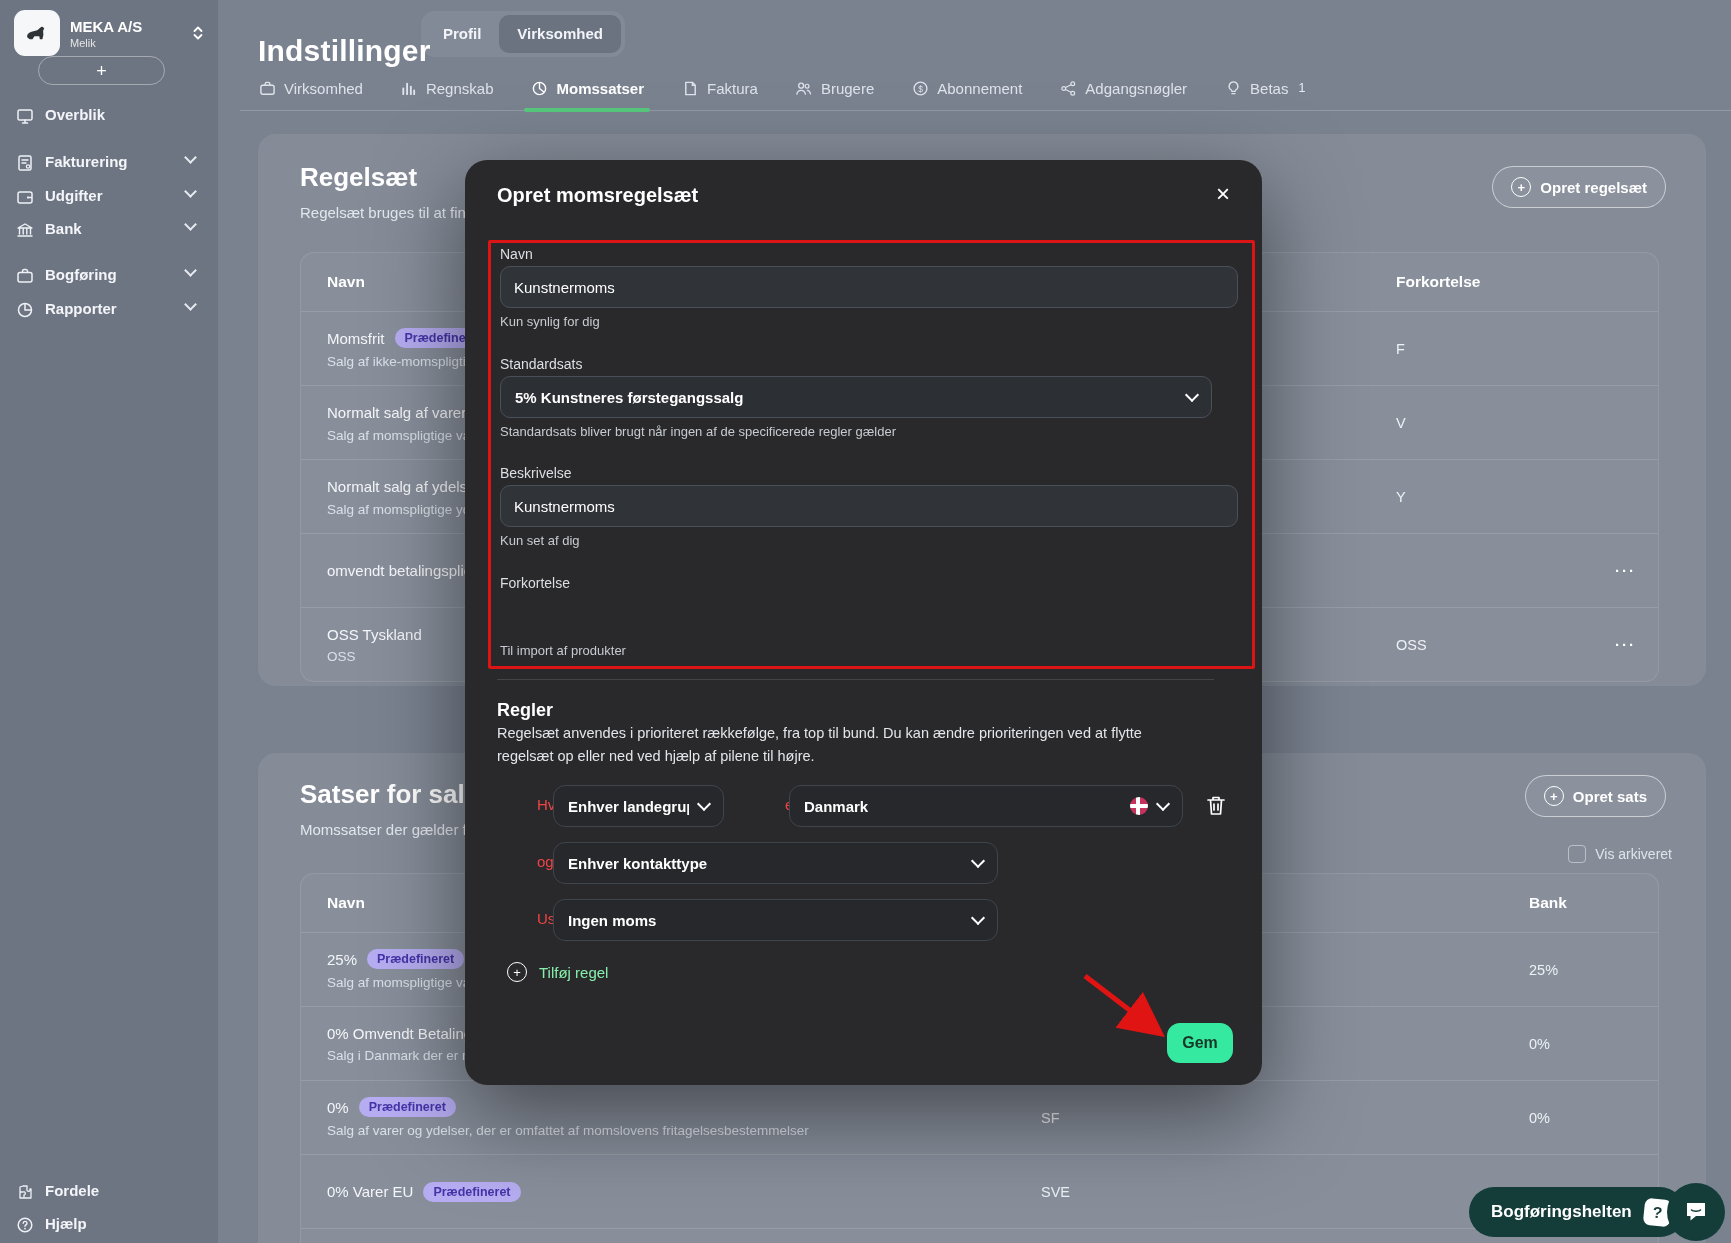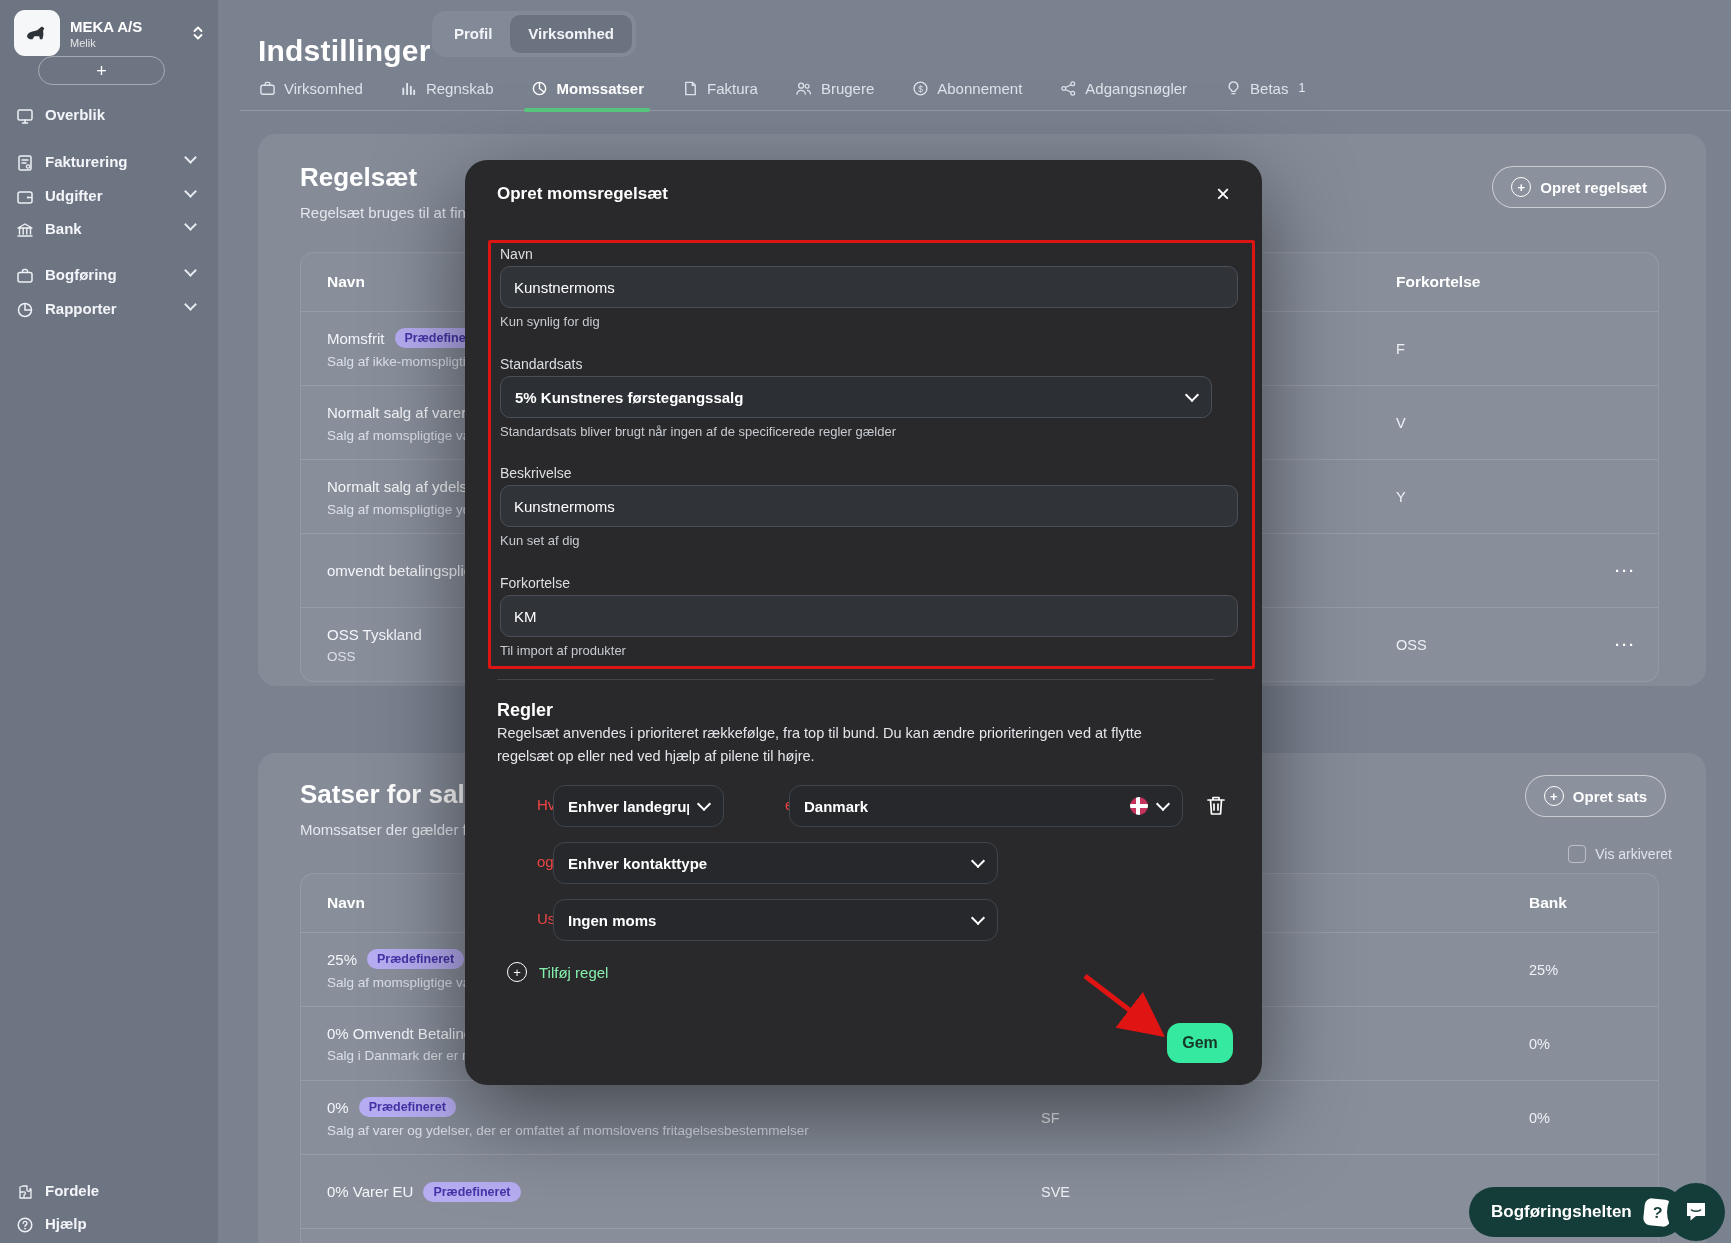--- a/index.html
+++ b/index.html
@@ -15,21 +15,21 @@
   .ws-sub{font-size:11px;color:#e5e5e5;margin-top:2px;}
   .updown{margin-left:4px;margin-right:2px;display:flex;}
   .add{position:absolute;left:38px;top:56px;width:127px;height:29px;border-radius:15px;border:1.5px solid rgba(255,255,255,.38);background:transparent;color:#fff;font-size:18px;line-height:26px;cursor:pointer;font-family:inherit;}
   .nav-item{position:absolute;left:15px;width:190px;height:30px;display:flex;align-items:flex-start;cursor:pointer;}
   .nico{width:20px;height:20px;display:flex;align-items:center;justify-content:center;color:#eef1f6;flex:0 0 auto;}
   .nlabel{margin-left:10px;font-size:15px;font-weight:600;color:#f3f5f9;flex:1;}
   .chev{width:7px;height:7px;border-right:2px solid #e7eaf0;border-bottom:2px solid #e7eaf0;transform:rotate(45deg);margin-right:10px;flex:0 0 auto;}
 
   
   .h1{position:absolute;left:258px;top:14px;font-size:30px;font-weight:700;letter-spacing:.2px;}
-  .seg{position:absolute;left:432px;top:11px;height:46px;border-radius:14px;background:rgba(255,255,255,.07);display:flex;align-items:center;padding:0 4px;}
+  .seg{position:absolute;left:421px;top:11px;height:46px;border-radius:14px;background:rgba(255,255,255,.07);display:flex;align-items:center;padding:0 4px;}
   .seg-btn{padding:0 18px;height:38px;line-height:38px;font-size:15px;font-weight:700;color:#f2f4f8;border-radius:10px;cursor:pointer;}
   .seg-btn.on{background:#6b7380;}
   .tabs{position:absolute;left:240px;top:66px;width:1491px;height:45px;border-bottom:1px solid rgba(255,255,255,.18);display:flex;align-items:center;gap:37px;padding-left:18px;box-sizing:border-box;}
   .tab{position:relative;display:flex;align-items:center;gap:8px;height:100%;font-size:15px;color:#dfe3ea;cursor:pointer;}
   .tab .tico{width:18px;height:18px;display:flex;align-items:center;justify-content:center;color:#dfe3ea;}
   .tab.active{color:#fff;font-weight:700;}
   .tab.active .tico{color:#fff;}
   .tab.active::after{content:"";position:absolute;left:-6px;right:-6px;bottom:-2px;height:4px;border-radius:3px;background:#57c97e;}
   .tbadge{font-size:12.5px;color:#e8ebf0;margin-left:2px;}
 
@@ -49,21 +49,21 @@
   .badge:empty{display:none;}
   .tdesc{padding-left:26px;margin-top:6px;font-size:13.5px;color:#dbe0e8;white-space:nowrap;}
   .tdesc:empty{display:none;}
   .tval{font-size:14.5px;color:#eef1f5;}
   .tmenu{letter-spacing:2px;font-weight:700;font-size:15px;color:#fff;cursor:pointer;}
   .arch{position:absolute;display:flex;align-items:center;gap:9px;font-size:14px;color:#dfe3ea;cursor:pointer;}
   .cb{width:16px;height:16px;border:1.5px solid rgba(255,255,255,.45);border-radius:4px;background:transparent;}
 
   
   .modal{position:absolute;left:465px;top:160px;width:797px;height:925px;background:#29292b;border-radius:22px;box-shadow:0 30px 90px rgba(0,0,0,.5);z-index:10;}
-  .m-title{position:absolute;left:32px;top:24px;font-size:17px;font-weight:800;}
+  .m-title{position:absolute;left:32px;top:24px;font-size:20px;font-weight:800;}
   .m-close{position:absolute;right:26px;top:16px;font-size:24px;color:#fff;cursor:pointer;line-height:1;padding:6px;}
   .redrect{position:absolute;left:23px;top:80px;width:761px;height:423px;border:3px solid #dc1414;border-radius:2px;pointer-events:none;z-index:5;}
   .f-label{position:absolute;left:35px;font-size:14px;color:#dcdfe4;}
   .f-help{position:absolute;left:35px;font-size:13px;color:#c7cbd1;}
   .txt{position:absolute;left:35px;width:710px;height:40px;background:#303338;border:1px solid #4a5059;border-radius:10px;color:#fff;font-size:15px;padding:0 13px;font-family:inherit;box-sizing:content-box;}
   .sel{position:absolute;left:35px;width:712px;height:42px;background:#2c2f34;border:1px solid #4a5059;border-radius:10px;display:flex;align-items:center;padding:0 14px;box-sizing:border-box;cursor:pointer;}
   .sel-val{font-size:15px;font-weight:700;color:#fff;flex:1;white-space:nowrap;overflow:hidden;}
   .schev{width:8px;height:8px;border-right:2.2px solid #fff;border-bottom:2.2px solid #fff;transform:rotate(45deg);margin-top:-4px;flex:0 0 auto;}
   .m-div{position:absolute;left:32px;right:48px;height:1px;background:rgba(255,255,255,.13);}
   .m-h2{position:absolute;left:32px;font-size:18px;font-weight:800;}
@@ -401,21 +401,20 @@
       <span class="sel-val">5% Kunstneres førstegangssalg</span>
       <span class="schev"></span>
     </div>
     <div class="f-help" style="top:264px">Standardsats bliver brugt når ingen af de specificerede regler gælder</div>
 
     <label class="f-label" style="top:305px">Beskrivelse</label>
     <input class="txt" style="top: 325px;" value="Kunstnermoms">
     <div class="f-help" style="top:373px">Kun set af dig</div>
 
     <label class="f-label" style="top:415px">Forkortelse</label>
-    <input class="txt" style="top: 435px;" value="KM">
     <div class="f-help" style="top:483px">Til import af produkter</div>
 
     <div class="m-div" style="top:519px"></div>
 
     <div class="m-h2" style="top:540px">Regler</div>
     <p class="m-para" style="top:562px;margin:0">Regelsæt anvendes i prioriteret rækkefølge, fra top til bund. Du kan ændre prioriteringen ved at flytte regelsæt op eller ned ved hjælp af pilene til højre.</p>
 
     <div class="r-label" style="left:32px;top:636px">Hvis</div>
     <div class="dd" style="left:88px;top:625px;width:171px">
       <span class="dd-val">Enhver landegrup...</span>

